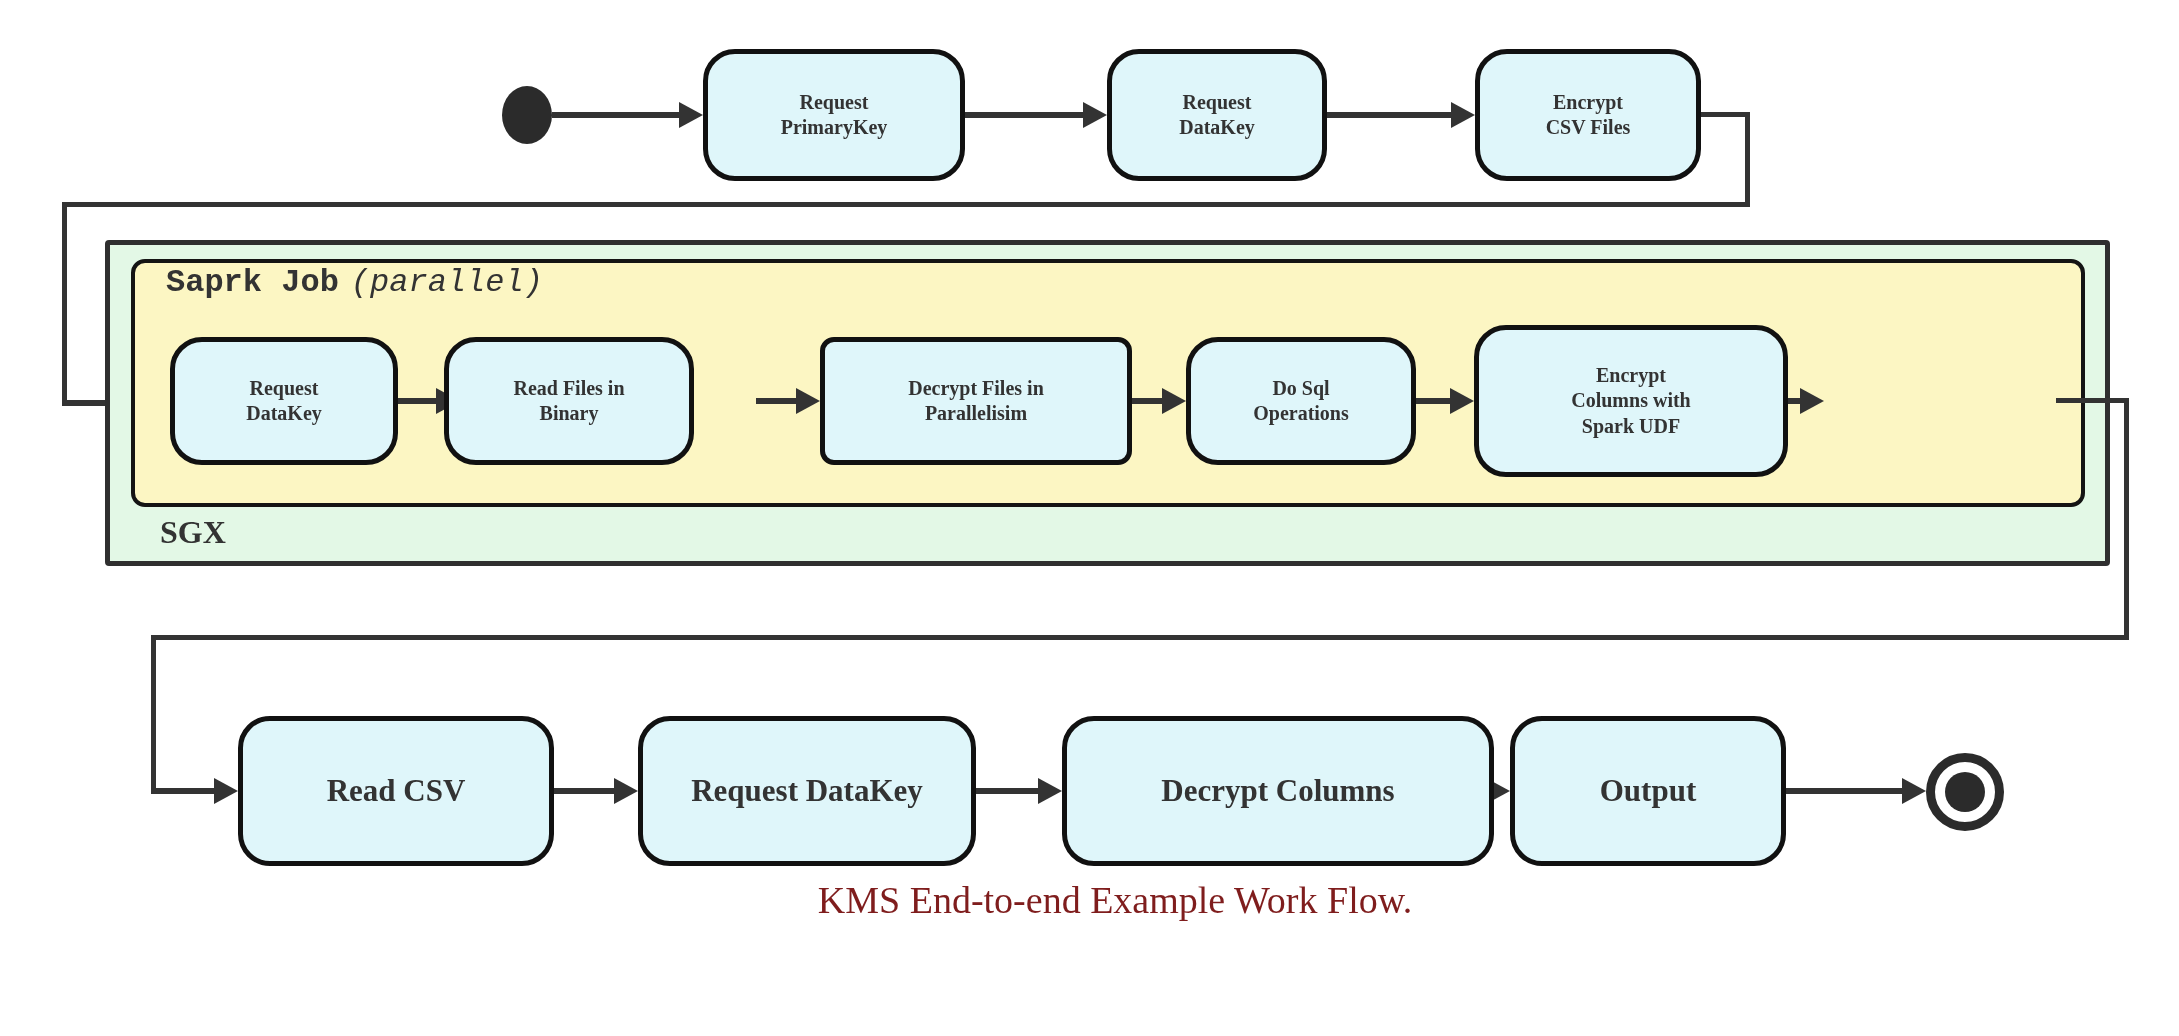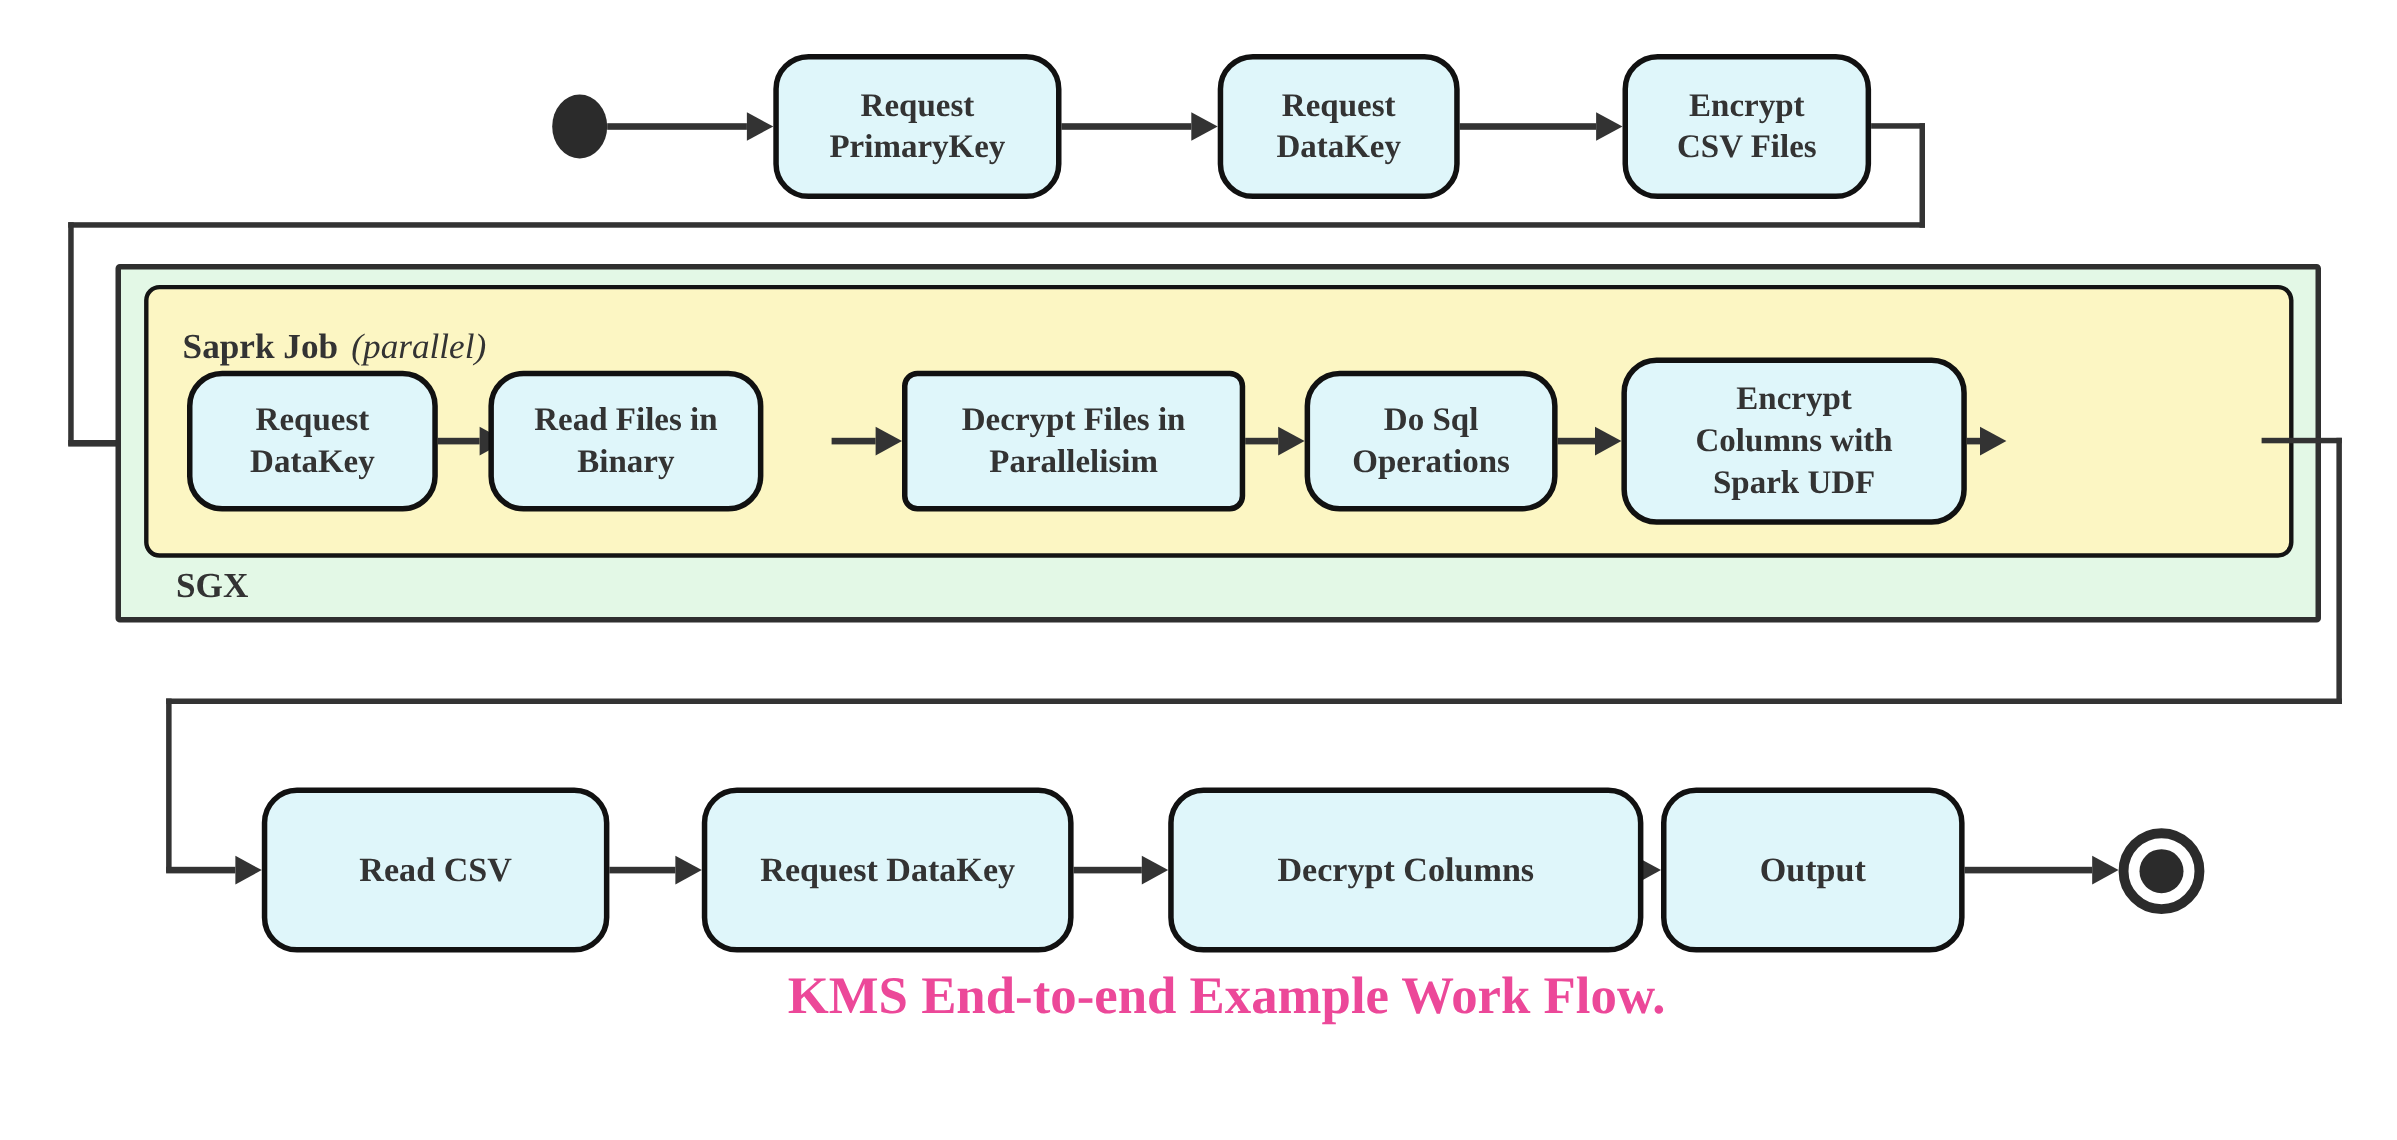--- a/index.html
+++ b/index.html
@@ -16,29 +16,29 @@
     left:105px;top:240px;width:2005px;height:326px;
     background:#e3f8e6;border:5px solid #2f2f2f;border-radius:4px;
   }
   .spark{
     left:131px;top:259px;width:1954px;height:248px;
     background:#fcf6c3;border:4px solid #141414;border-radius:14px;
   }
   .container-label{
     position:absolute;color:#333;font-weight:bold;font-size:32px;white-space:nowrap;
   }
-  .spark-label{left:166px;top:296px;}
+  .spark-label{left:166px;top:264px;font-family:Liberation Mono, monospace;}
   .spark-label .q{font-weight:normal;font-style:italic;margin-left:12px;}
   .sgx-label{left:160px;top:514px;}
   
   .node{
     position:absolute;box-sizing:border-box;
     background:#dff6fa;border:5px solid #111;border-radius:32px;
     display:flex;align-items:center;justify-content:center;
-    text-align:center;color:#333;font-weight:bold;font-size:30px;line-height:1.27;
+    text-align:center;color:#333;font-weight:bold;font-size:20px;line-height:1.27;
     white-space:pre-line;
   }
   .node.big{font-size:31px;}
   
   .start-node{
     position:absolute;left:502px;top:86px;width:50px;height:58px;
     background:#2b2b2b;border-radius:50%;
   }
   .end-node{
     position:absolute;left:1926px;top:753px;width:78px;height:78px;
@@ -55,21 +55,21 @@
   
   .arrow{position:absolute;height:6px;background:#333;}
   .arrow::after{
     content:"";position:absolute;right:-24px;top:-10px;
     border-left:24px solid #333;
     border-top:13px solid transparent;
     border-bottom:13px solid transparent;
   }
   .title{
     position:absolute;left:1115px;top:878px;transform:translateX(-50%);
-    color:#ec4899;font-weight:bold;font-size:48px;white-space:nowrap;
+    color:#7f1d1d;font-weight:normal;font-size:38px;white-space:nowrap;
   }
 </style>
 </head>
 <body>
 
 <div class="canvas">
 
   <div class="start-node"></div>
 
   <div class="arrow" style="left:552px;top:112px;width:127px;"></div>

